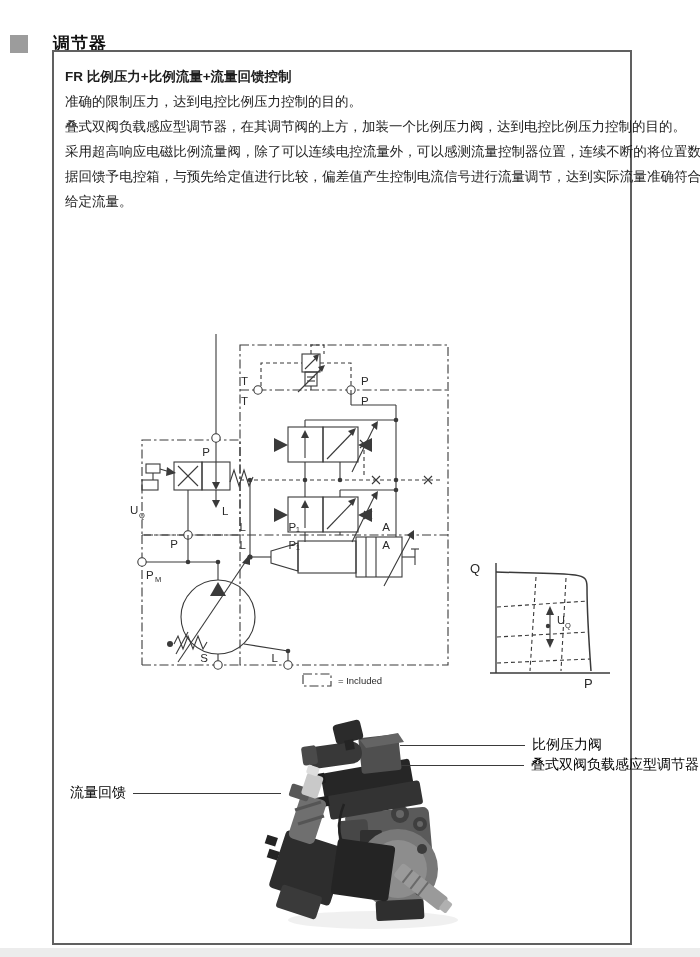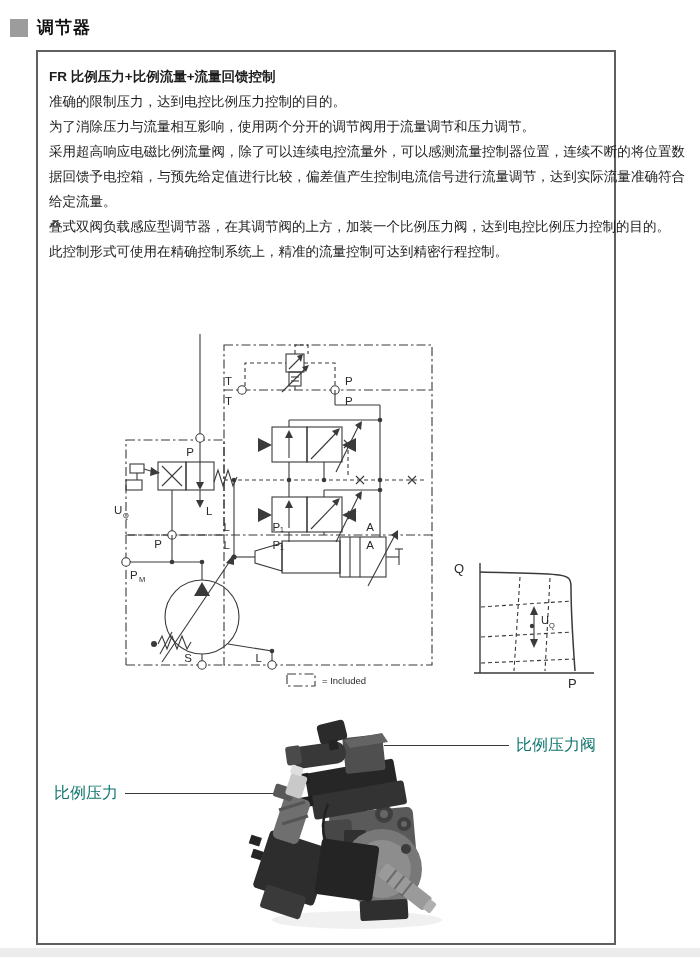--- a/index.html
+++ b/index.html
@@ -2,64 +2,62 @@
 <html><head>
 <meta charset="utf-8">
 <style>
   html,body{margin:0;padding:0;}
   body{
     width:700px;height:957px;position:relative;background:#ffffff;
     font-family:"Liberation Sans", sans-serif;color:#222;overflow:hidden;
   }
   .hdr{position:absolute;left:10px;top:16px;display:flex;align-items:center;gap:9px;}
   .hdr-sq{width:18px;height:18px;background:#9c9c9c;}
-  .hdr h1{margin:0;font-size:17px;font-weight:bold;color:#111;letter-spacing:1px;}
+  .hdr h1{margin:16px;font-size:17px;font-weight:bold;color:#111;letter-spacing:1px;}
   .panel{
-    position:absolute;left:36px;top:50px;width:580px;height:895px;
+    position:absolute;left:52px;top:50px;width:580px;height:895px;
     border:2px solid #606060;background:#fff;box-sizing:border-box;
   }
   .textblock{position:absolute;left:11px;top:12px;width:636px;}
   .textblock p{margin:0;font-size:13.5px;line-height:25px;color:#1d1d1d;text-align:justify;}
   .textblock p.ttl{font-weight:bold;}
   svg text{font-family:"Liberation Sans", sans-serif;fill:#2a2a2a;}
   .sch-svg{position:absolute;left:64px;top:280px;}
   .chart-svg{position:absolute;left:404px;top:495px;}
   .photo-svg{position:absolute;left:194px;top:650px;}
   .ln{stroke:#3a3a3a;stroke-width:1.1;fill:none;}
   .dd{stroke-dasharray:9 3 2.5 3;}
   .dsh{stroke-dasharray:4 3;}
   .blk{fill:#3a3a3a;stroke:none;}
   .port{fill:#fff;stroke:#3a3a3a;stroke-width:1.1;}
   .dot{fill:#3a3a3a;stroke:none;}
   .t11{font-size:11.5px;}
   .t9{font-size:9.5px;}
   .sub{font-size:7.5px;}
-  .callout{position:absolute;display:flex;align-items:center;height:16px;font-size:16px;color:#0f766e;white-space:nowrap;}
+  .callout{position:absolute;display:flex;align-items:center;height:16px;font-size:14px;color:#000000;white-space:nowrap;}
   .callout .cline{border-top:1.5px solid #3a3a3a;height:0;}
   .callout.r .cline{margin-right:7px;}
   .callout.l .cline{margin-left:7px;}
   .footstrip{position:absolute;left:0;top:948px;width:700px;height:9px;background:#ececec;}
 </style>
 </head>
 <body>
 
 <div class="hdr">
   <span class="hdr-sq"></span>
   <h1>调节器</h1>
 </div>
 
 <div class="panel">
 
   <div class="textblock">
     <p class="ttl">FR 比例压力+比例流量+流量回馈控制</p>
     <p>准确的限制压力，达到电控比例压力控制的目的。</p>
-    <p>为了消除压力与流量相互影响，使用两个分开的调节阀用于流量调节和压力调节。</p>
+    <p>叠式双阀负载感应型调节器，在其调节阀的上方，加装一个比例压力阀，达到电控比例压力控制的目的。</p>
     <p>采用超高响应电磁比例流量阀，除了可以连续电控流量外，可以感测流量控制器位置，连续不断的将位置数据回馈予电控箱，与预先给定值进行比较，偏差值产生控制电流信号进行流量调节，达到实际流量准确符合给定流量。</p>
-    <p>叠式双阀负载感应型调节器，在其调节阀的上方，加装一个比例压力阀，达到电控比例压力控制的目的。</p>
-    <p>此控制形式可使用在精确控制系统上，精准的流量控制可达到精密行程控制。</p>
   </div>
 
   <svg class="sch-svg" width="370" height="370" viewBox="0 0 370 370">
 
     <g>
       <rect class="ln dd" x="122" y="13" width="208" height="320"></rect>
       <rect class="ln dd" x="24" y="108" width="98" height="95"></rect>
       <line class="ln dd" x1="24" y1="203" x2="330" y2="203"></line>
       <line class="ln dd" x1="24" y1="203" x2="24" y2="333"></line>
       <line class="ln dd" x1="24" y1="333" x2="122" y2="333"></line>
@@ -306,20 +304,24 @@
       <rect x="18" y="134" width="11" height="9" fill="#242424" transform="rotate(18 23 138)"></rect>
       <rect x="20" y="148" width="11" height="9" fill="#242424" transform="rotate(18 25 152)"></rect>
       <rect x="86" y="140" width="58" height="56" rx="4" fill="#242424" transform="rotate(8 115 168)"></rect>
     </g>
   </svg>
 
   <div class="callout r" style="left:346px;top:685px">
     <span class="cline" style="width:125px"></span>
     <span>比例压力阀</span>
   </div>
+  <div class="callout r" style="left:347px;top:705px">
+    <span class="cline" style="width:123px"></span>
+    <span>叠式双阀负载感应型调节器</span>
+  </div>
   <div class="callout l" style="left:16px;top:733px">
-    <span>比例压力</span>
+    <span>流量回馈</span>
     <span class="cline" style="width:148px"></span>
   </div>
 
 </div>
 
 <div class="footstrip"></div>
 
 </body></html>

